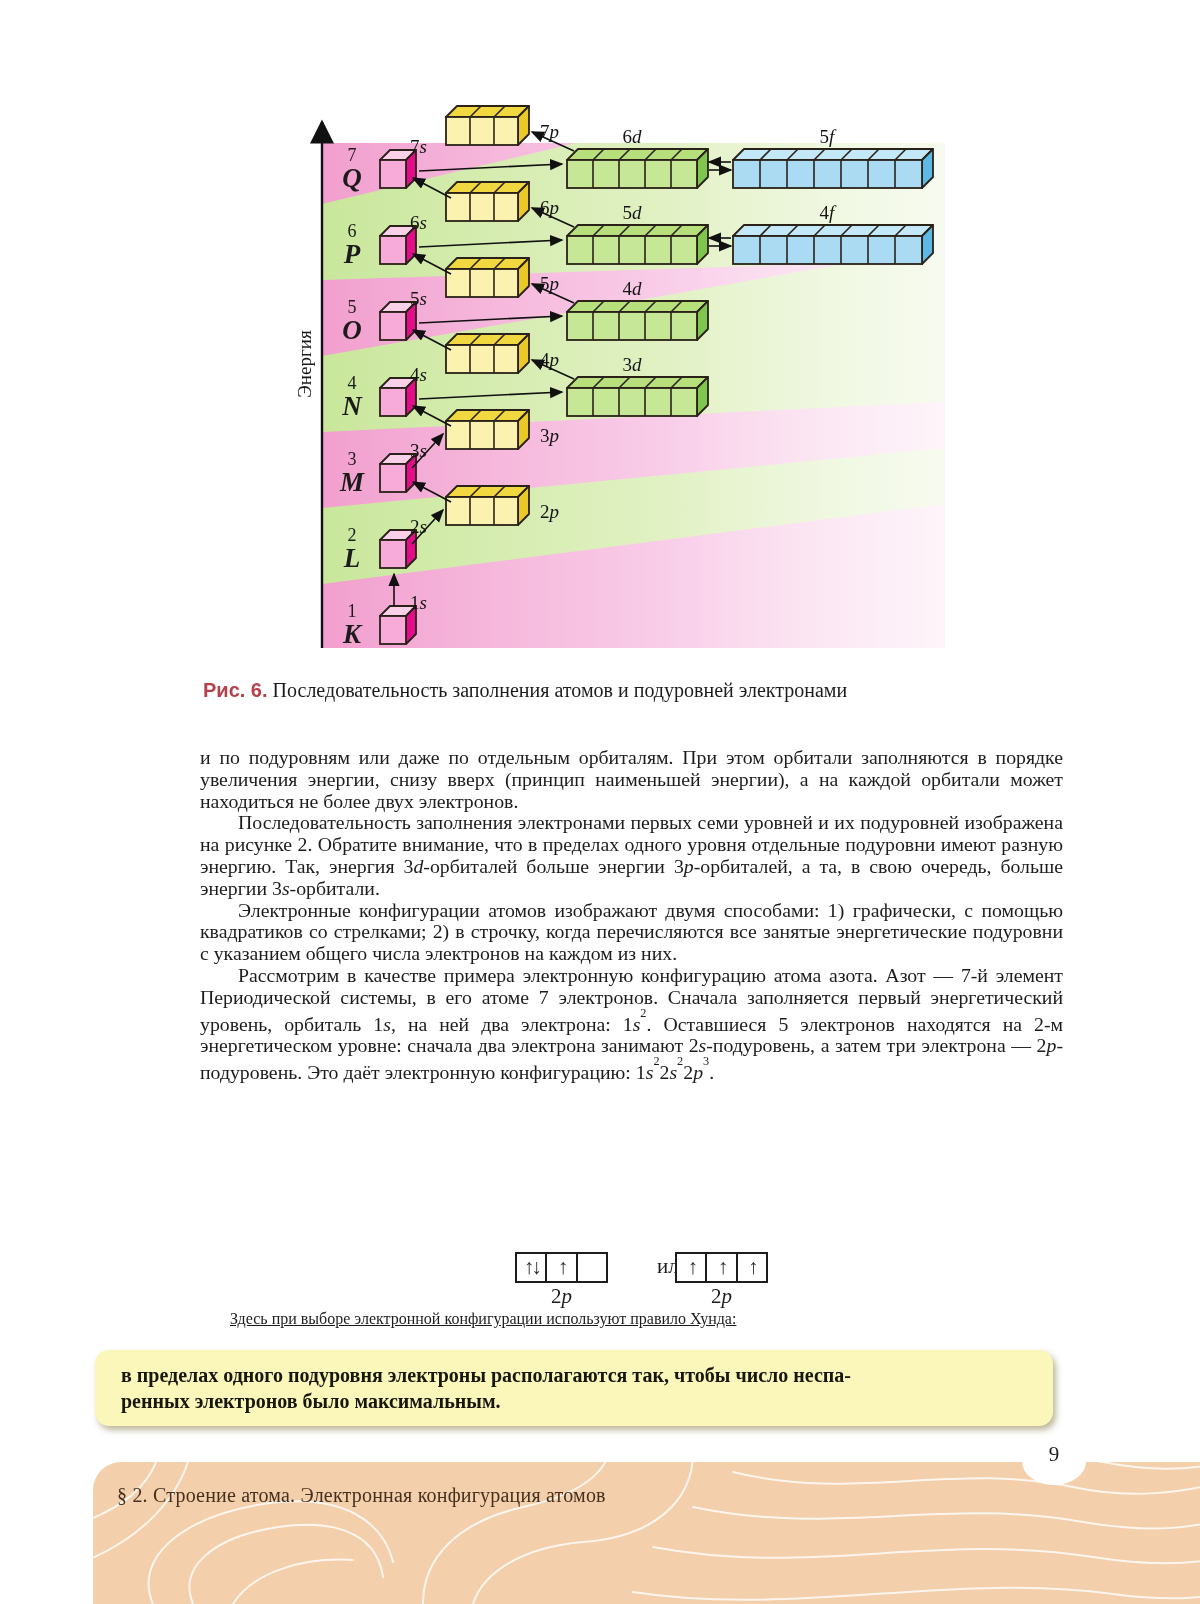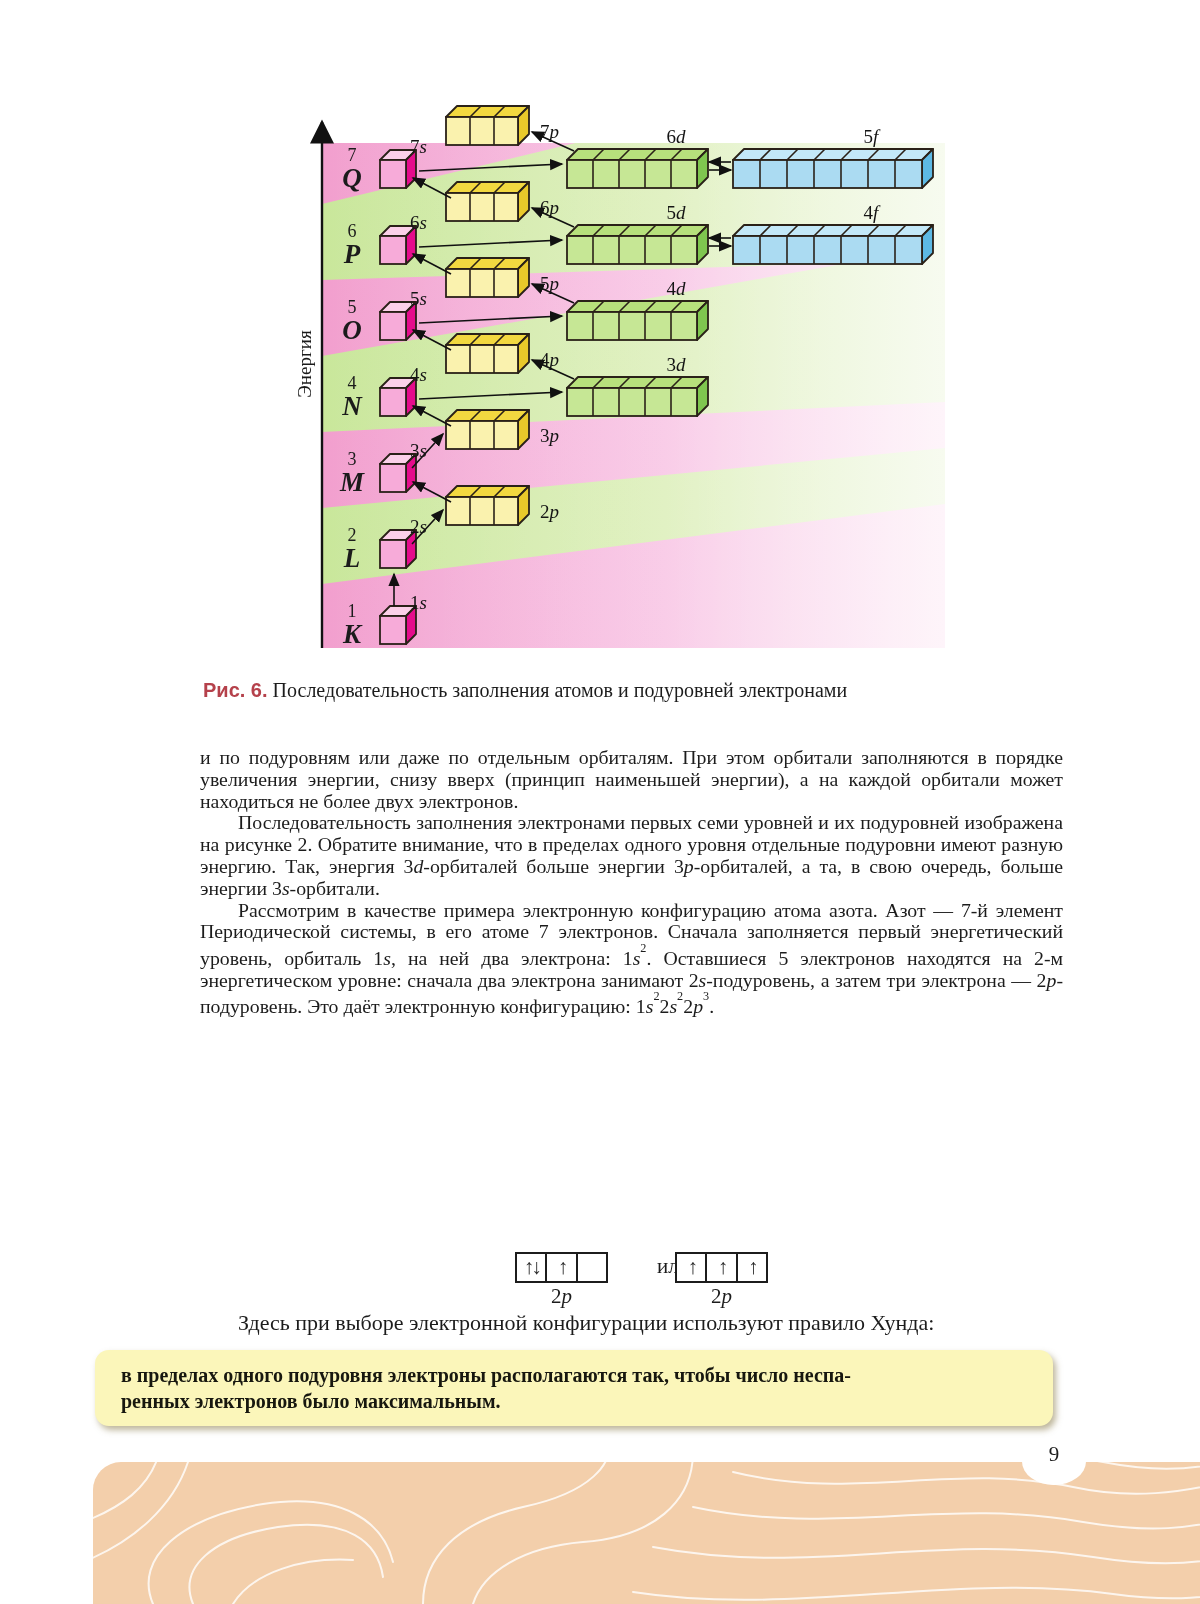--- a/index.html
+++ b/index.html
@@ -13,21 +13,21 @@
   #figure-area { position:absolute; left:0; top:0; width:1200px; height:660px; }
   #fig-svg { position:absolute; left:285px; top:100px; }
   .axis-label {
     position:absolute; left:225px; top:353px; width:160px; text-align:center;
     font-size:19px; color:#1a1a1a; transform:rotate(-90deg);
   }
   .olabel {
     position:absolute; font-size:19px; color:#141414; white-space:nowrap;
   }
   .olabel i { font-family:"Liberation Serif",serif; }
-  .olabel.ctr { transform:translateX(-50%);margin-left:44px; }
+  .olabel.ctr { transform:translateX(-50%); }
   .lvl {
     position:absolute; left:330px; width:44px; text-align:center; line-height:1;
     color:#1b1b1b;
   }
   .lvl .num { display:block; font-size:18px; margin-bottom:1px; }
   .lvl .let { display:block; font-size:27px; font-weight:bold; font-style:italic; }
   
   #caption { position:absolute; left:203px; top:678px; width:800px; font-size:20px; line-height:25.5px; }
   #caption .tag { font-family:"Liberation Sans","DejaVu Sans",sans-serif; font-weight:bold; color:#b5414b; }
   
@@ -36,21 +36,21 @@
   #bodytext p.noindent { text-indent:0; }
   #bodytext sup { font-size:0.62em; position:relative; top:-0.45em; }
   
   #mini { position:absolute; left:515px; top:1252px; height:58px; }
   .obox { position:absolute; top:0; display:flex; width:93px; height:31px; border:2px solid #1c1c1c; background:#fff; }
   .obox .cell { flex:1 1 0; border-right:2px solid #1c1c1c; text-align:center; font-size:21px; line-height:26px; color:#2a2a2a; letter-spacing:-3px; }
   .obox .cell:last-child { border-right:none; }
   .mini-or { position:absolute; left:105px; top:2px; width:70px; text-align:right; font-size:21px; }
   .mini-lab { position:absolute; top:32px; width:93px; text-align:center; font-size:21px; }
   
-  #hund-intro { position:absolute; left:200px; top:1310px; width:863px; font-size:22px; text-indent:38px; }
+  #hund-intro { position:absolute; left:192px; top:1310px; width:863px; font-size:16px; text-indent:38px;text-decoration:underline; }
   #hund-box {
     position:absolute; left:95px; top:1350px; width:958px; min-height:76px;
     background:#fbf6ba; border-radius:14px; padding:12px 26px;
     box-shadow:3px 4px 6px rgba(125,110,55,.5);
     font-weight:bold; font-size:20px; line-height:26px; color:#17170f;
   }
   
   #footer-panel {
     position:absolute; left:93px; top:1462px; right:0; bottom:0;
     background:#f3cfab; border-radius:28px 0 0 0; overflow:hidden;
@@ -359,20 +359,21 @@
 </div>
 
 <div id="caption">
   <span class="tag">Рис. 6.</span>
   <span>Последовательность заполнения атомов и подуровней электронами</span><br>
 </div>
 
 <div id="bodytext">
   <p class="noindent">и по подуровням или даже по отдельным орбиталям. При этом орбитали заполняются в порядке увеличения энергии, снизу вверх (принцип наименьшей энергии), а на каждой орбитали может находиться не более двух электронов.</p>
   <p>Последовательность заполнения электронами первых семи уровней и их подуровней изображена на рисунке 2. Обратите внимание, что в пределах одного уровня отдельные подуровни имеют разную энергию. Так, энергия 3<i>d</i>-орбиталей больше энергии 3<i>p</i>-орбиталей, а та, в свою очередь, больше энергии 3<i>s</i>-орбитали.</p>
+  <p>Электронные конфигурации атомов изображают двумя способами: 1) графически, с помощью квадратиков со стрелками; 2) в строчку, когда перечисляются все занятые энергетические подуровни с указанием общего числа электронов на каждом из них.</p>
   <p>Рассмотрим в качестве примера электронную конфигурацию атома азота. Азот — 7-й элемент Периодической системы, в его атоме 7 электронов. Сначала заполняется первый энергетический уровень, орбиталь 1<i>s</i>, на ней два электрона: 1<i>s</i><sup>2</sup>. Оставшиеся 5 электронов находятся на 2-м энергетическом уровне: сначала два электрона занимают 2<i>s</i>-подуровень, а затем три электрона — 2<i>p</i>-подуровень. Это даёт электронную конфигурацию: 1<i>s</i><sup>2</sup>2<i>s</i><sup>2</sup>2<i>p</i><sup>3</sup>.</p>
 </div>
 
 <div id="mini">
   <div class="obox" style="left:0">
     <div class="cell">↑↓</div>
     <div class="cell">↑</div>
     <div class="cell"></div>
   </div>
   <div class="mini-or">или</div>
@@ -398,15 +399,16 @@
       <path d="M140,142 C160,110 210,95 260,98"></path>
       <path d="M330,142 C330,95 365,60 430,45 C500,30 520,0 515,-20"></path>
       <path d="M380,142 C390,110 430,85 490,80 C560,75 600,40 600,-10"></path>
       <path d="M640,10 C760,40 860,0 980,25 C1040,38 1090,30 1130,20"></path>
       <path d="M600,45 C740,75 850,35 990,60 C1060,72 1100,65 1130,58"></path>
       <path d="M560,85 C720,115 840,70 1000,95 C1070,106 1110,100 1130,95"></path>
       <path d="M540,130 C700,155 860,110 1020,132 C1080,140 1110,135 1130,132"></path>
       <path d="M680,-15 C780,15 900,-20 1010,0 C1070,12 1110,5 1130,0"></path>
     </g>
   </svg>
+  <div id="footer-text">§ 2. Строение атома. Электронная конфигурация атомов</div>
 </div>
 <div id="page-notch"></div>
 <div id="page-number">9</div>
 
 </body></html>

